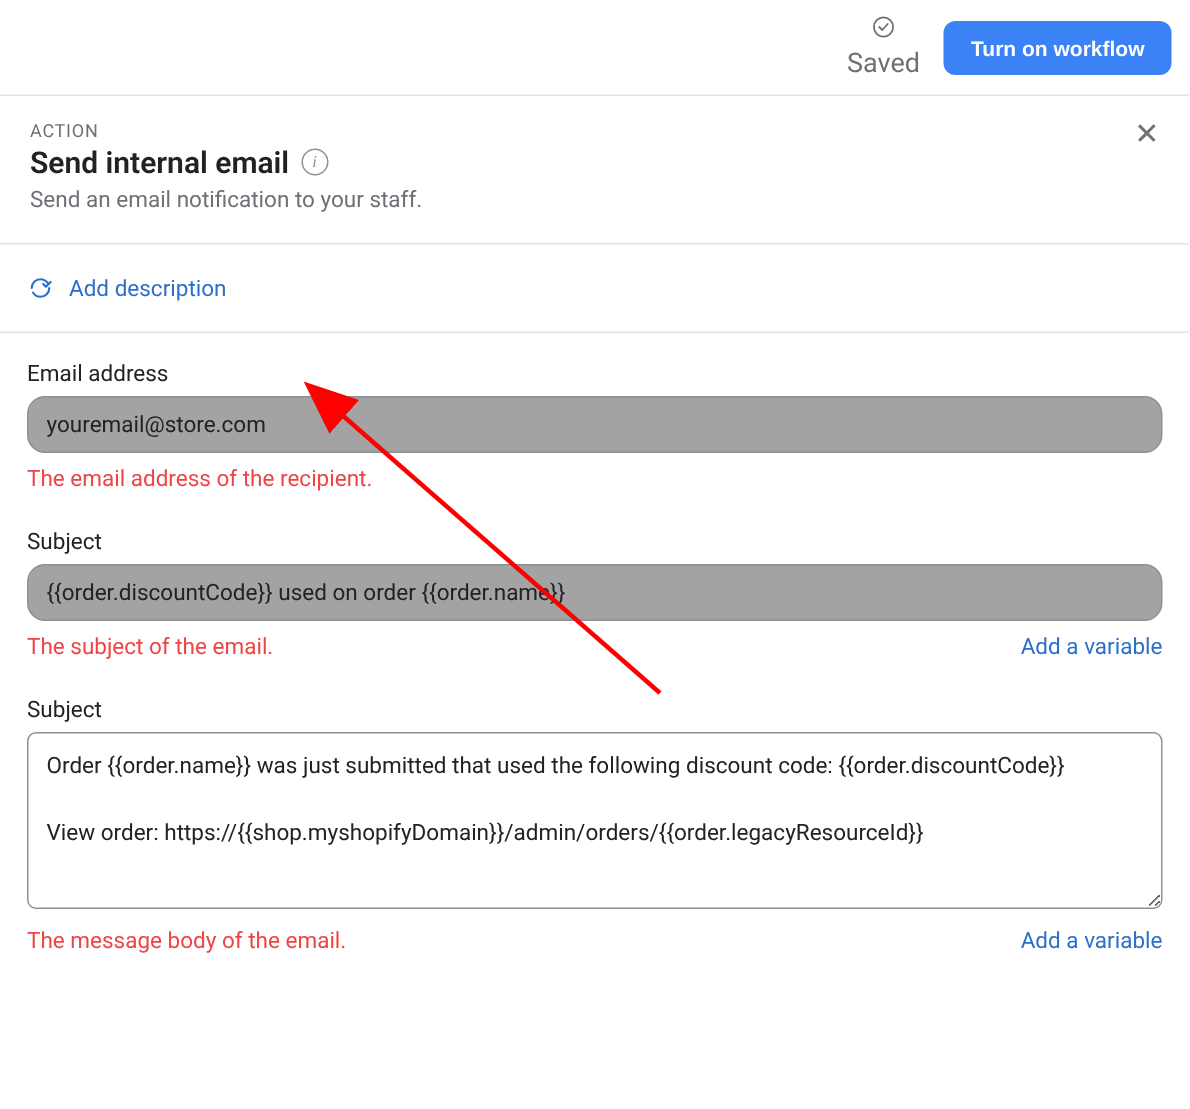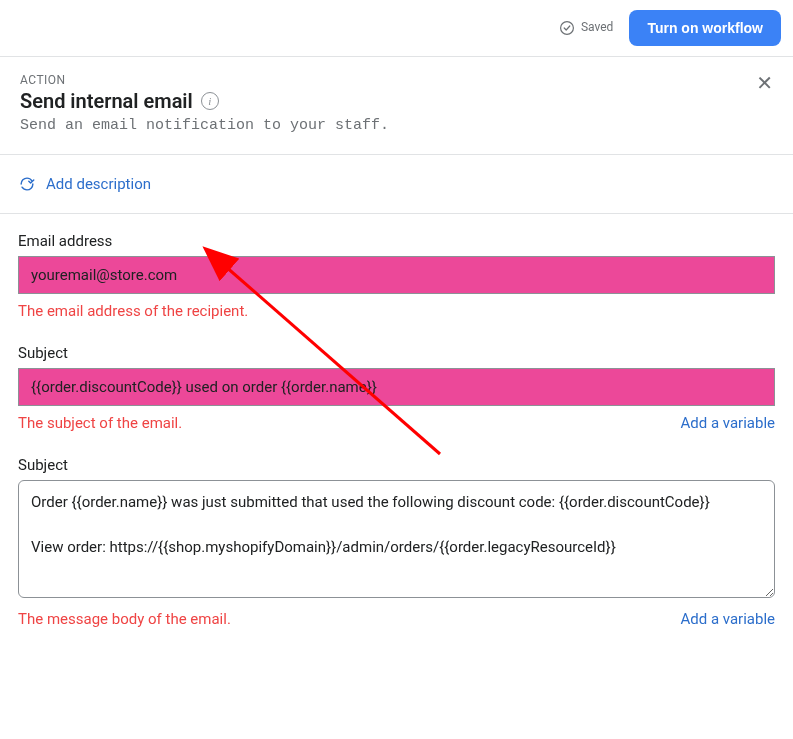--- a/index.html
+++ b/index.html
@@ -15,24 +15,25 @@
     }
     .top-bar {
       display: flex;
       justify-content: flex-end;
       align-items: center;
       padding: 10px 12px;
       gap: 16px;
     }
     .saved-status {
       display: flex;
-      align-items: flex-start;
+      align-items: center;
       gap: 6px;
       color: #6d7175;
-      font-size: 12px;
+      font-size: 18px;
+      flex-direction: column;
     }
     .saved-status svg {
       width: 16px;
       height: 16px;
     }
     .turn-on-btn {
       background: #3b82f6;
       color: #fff;
       border: none;
       padding: 10px 18px;
@@ -92,21 +93,20 @@
       font-size: 11px;
       color: #8c9196;
       font-weight: 400;
       font-family: Georgia, serif;
       font-style: italic;
     }
     .subtitle {
       color: #6d7175;
       font-size: 15px;
       margin-top: 4px;
-      font-family: Liberation Mono, monospace;
     }
     .section {
       padding: 18px;
       border-top: 1px solid #e1e3e5;
     }
     .add-description {
       display: flex;
       align-items: center;
       gap: 10px;
       color: #2c6ecb;
@@ -127,25 +127,25 @@
     .field-label {
       font-size: 15px;
       color: #202223;
       margin-bottom: 6px;
       display: block;
     }
     .text-input {
       width: 100%;
       padding: 9px 12px;
       border: 1px solid #8c9196;
-      border-radius: 0;
+      border-radius: 12px;
       font-size: 15px;
       color: #202223;
       font-family: inherit;
-      background: #ec4899;
+      background: #a3a3a3;
     }
     .textarea-input {
       width: 100%;
       padding: 10px 12px;
       border: 1px solid #8c9196;
       border-radius: 6px;
       font-size: 15px;
       color: #202223;
       font-family: inherit;
       background: #fff;

